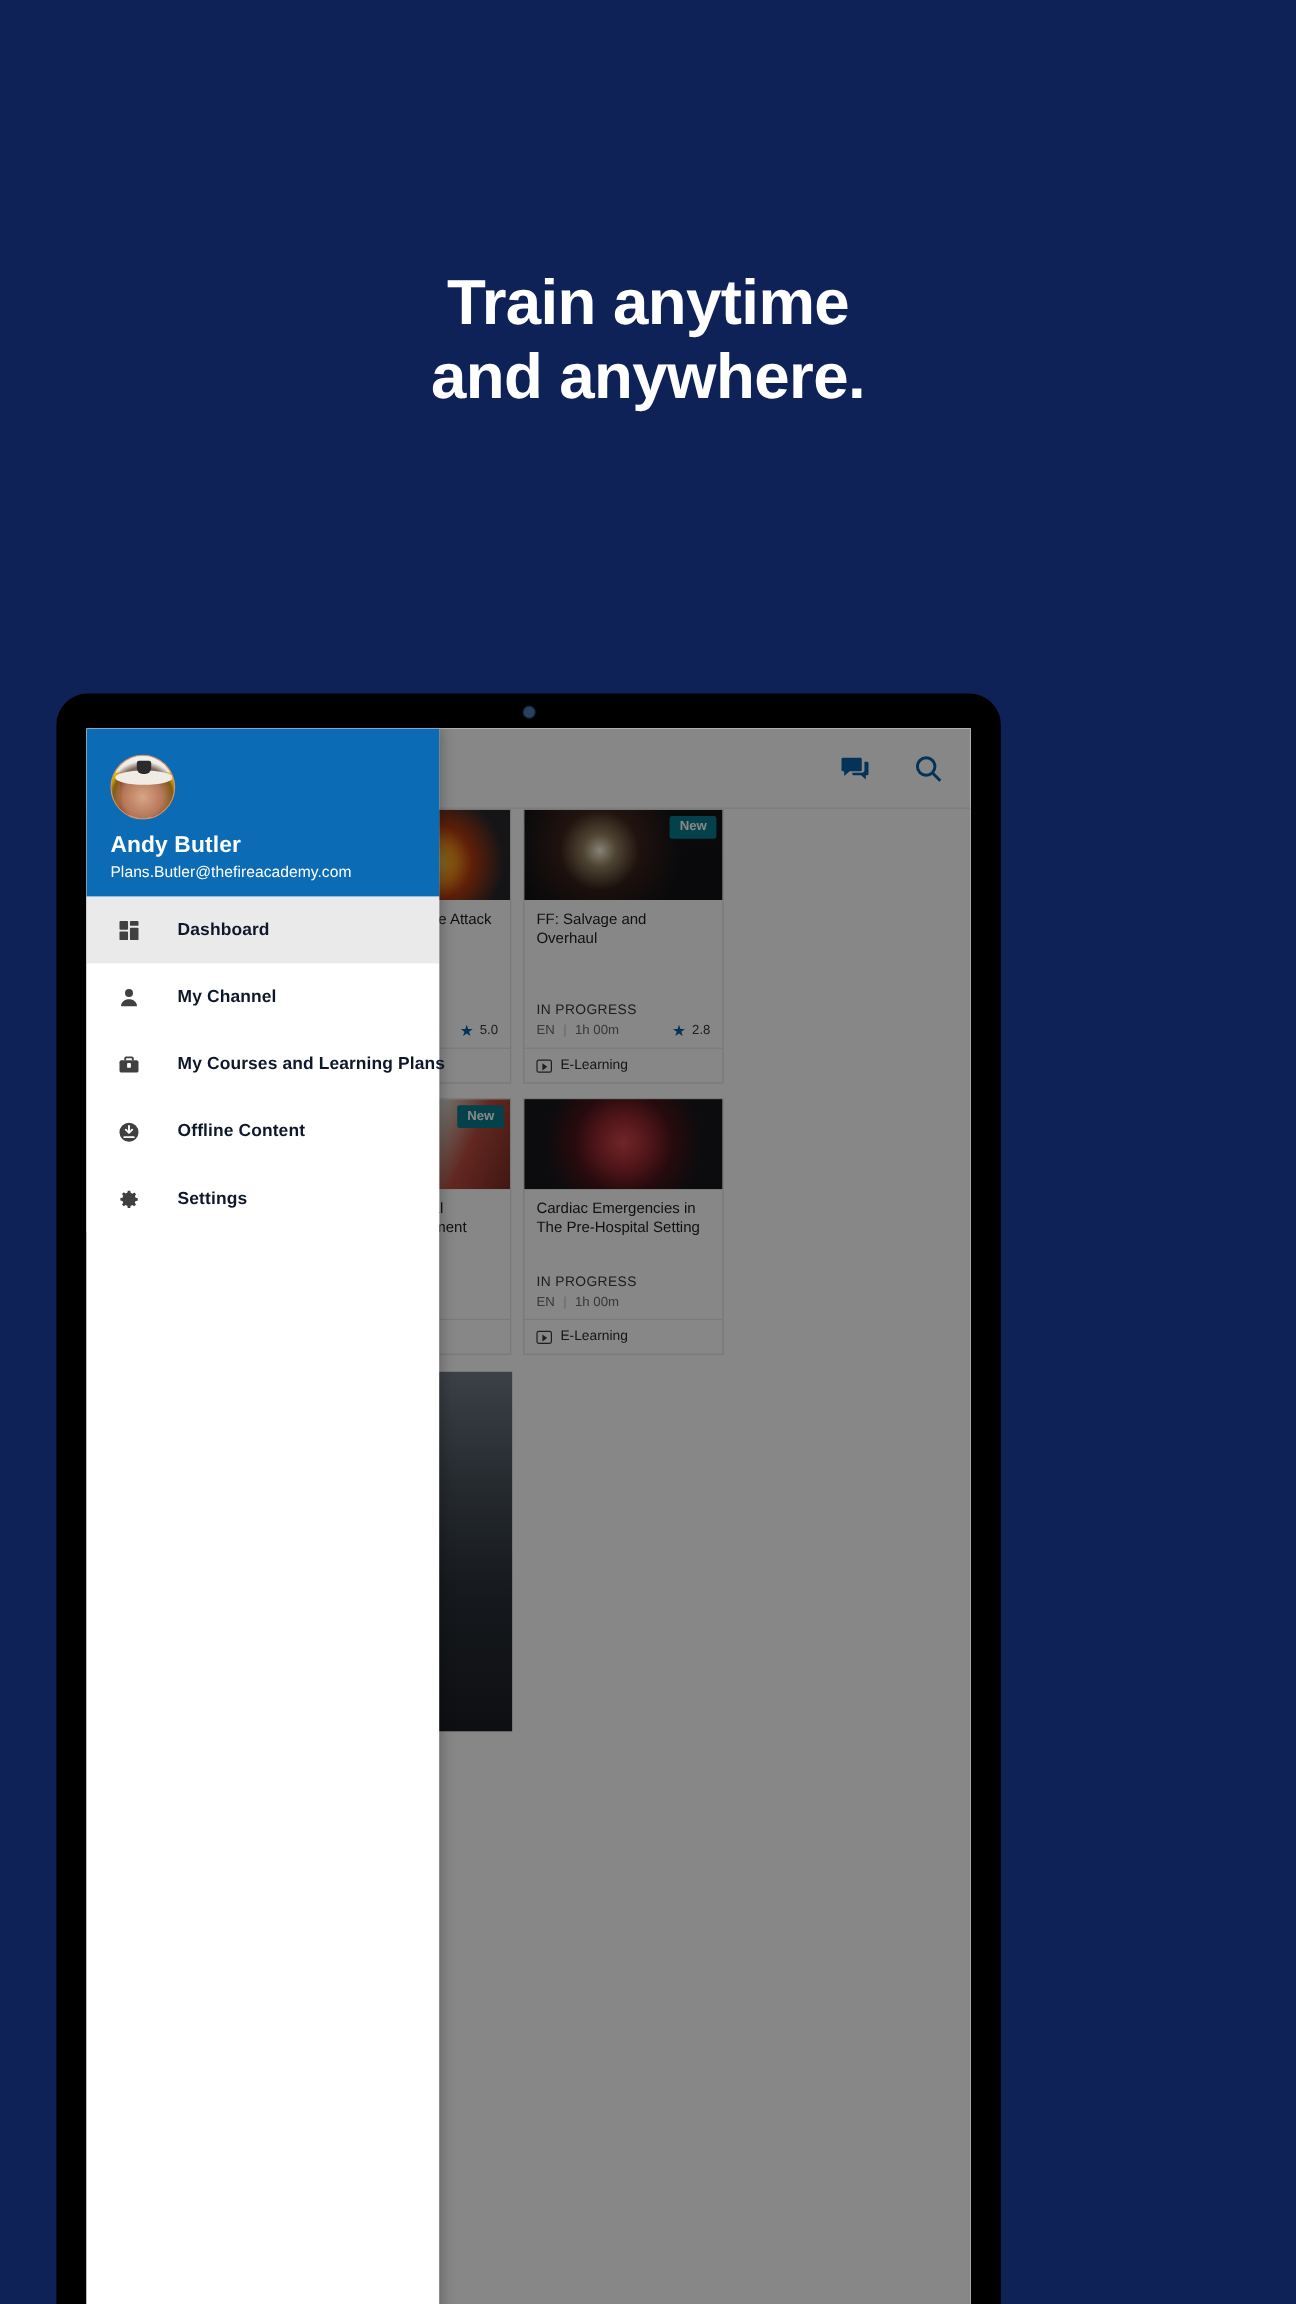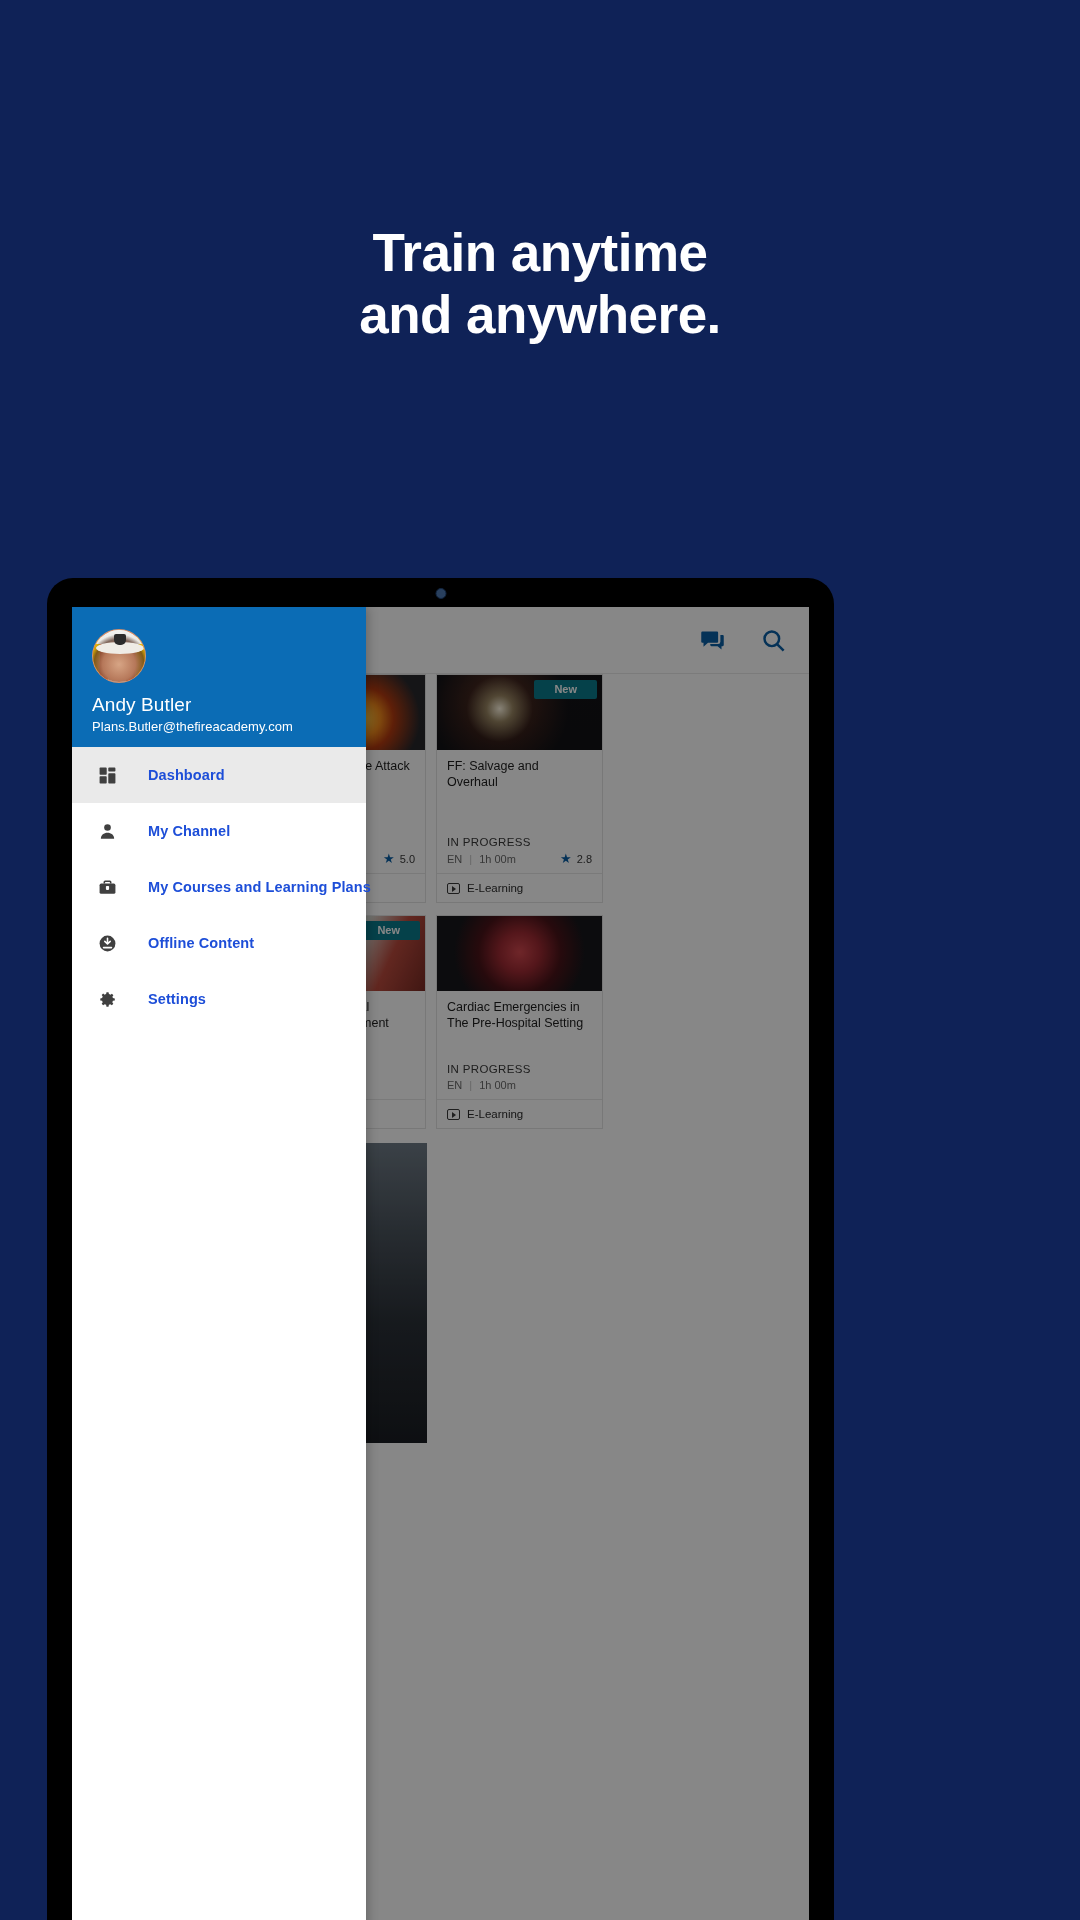--- a/index.html
+++ b/index.html
@@ -59,21 +59,21 @@
     background: #ffffff; border: 1px solid #e2e2e2;
     display: flex; flex-direction: column;
   }
   .card-thumb {
     position: relative; width: 100%; height: 75px; overflow: hidden;
   }
   .badge-new {
     position: absolute; right: 5px; top: 5px;
     background: #0b7c8c; color: #ffffff;
     font-size: 11px; font-weight: 600;
-    padding: 3px 20px 4px; border-radius: 2px;
+    padding: 3px 8px 4px; border-radius: 2px;
   }
   .card-body { padding: 9px 10px 0; flex: 1; }
   .card-title {
     font-size: 12.5px; color: #1d1d1d; line-height: 1.26;
     font-weight: 400; min-height: 33px;
   }
   .card-meta { padding: 0 10px 8px; margin-top: 30px; }
   .card-status {
     font-size: 11.5px; color: #3a3a3a; letter-spacing: .35px;
     margin-bottom: 4px;
@@ -156,39 +156,39 @@
   }
   .avatar .brim {
     position: absolute; left: 3px; top: 12px; width: 48px; height: 12px;
     border-radius: 50%; background: #efece6;
   }
   .avatar .shield {
     position: absolute; left: 21px; top: 4px; width: 12px; height: 11px;
     background: #2b2b2b; border-radius: 2px 2px 5px 5px;
   }
   .user-name {
-    margin-top: 11px; font-size: 19px; font-weight: 400; letter-spacing: .1px;
+    margin-top: 11px; font-size: 19px; font-weight: 700; letter-spacing: .1px;
   }
   .user-email {
     margin-top: 3px; font-size: 13px; font-weight: 400; letter-spacing: .05px;
   }
   .nav-list { padding-top: 0; }
   .nav-item {
     height: 56px; display: flex; align-items: center; gap: 0;
     padding-left: 23px; cursor: pointer; background: #ffffff;
   }
   .nav-item.active { background: #eaeaea; }
   .nav-ico {
     width: 24px; height: 24px; flex: 0 0 24px;
     display: flex; align-items: center; justify-content: center;
     color: #404040;
   }
   .nav-ico svg { width: 19px; height: 19px; display: block; fill: #404040; }
   .nav-label {
-    margin-left: 29px; font-size: 14.5px; font-weight: 700; color: #1d4ed8;
+    margin-left: 29px; font-size: 14.5px; font-weight: 700; color: #0f172a;
     letter-spacing: .1px; white-space: nowrap;
   }
 </style>
 </head>
 <body>
 
 <div id="root">
 
   <div class="headline">
     <span>Train anytime</span>

